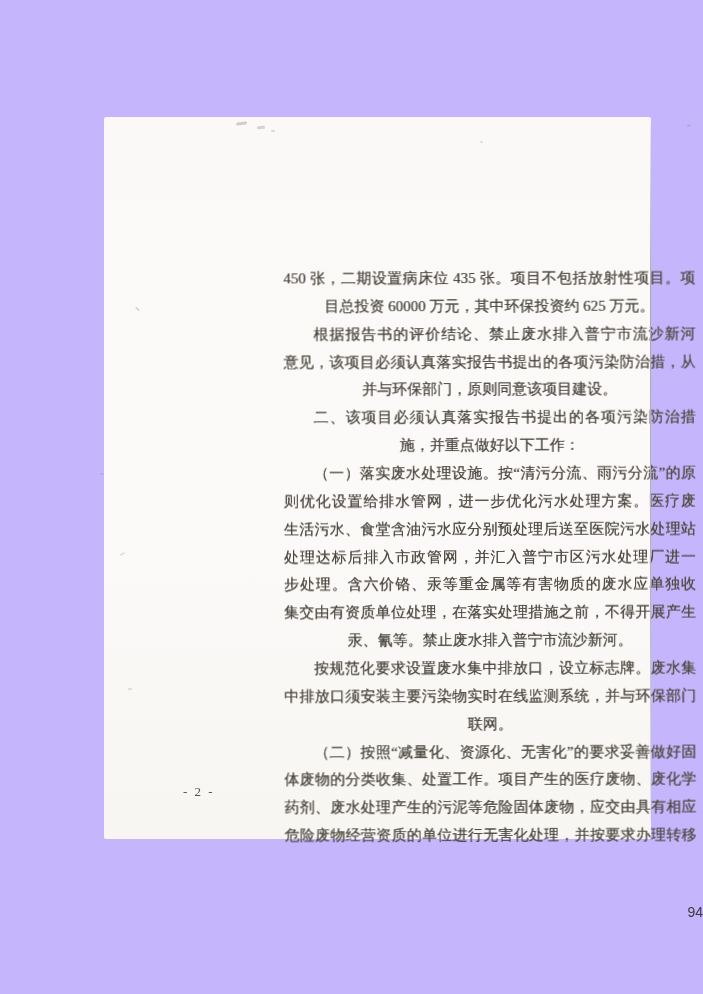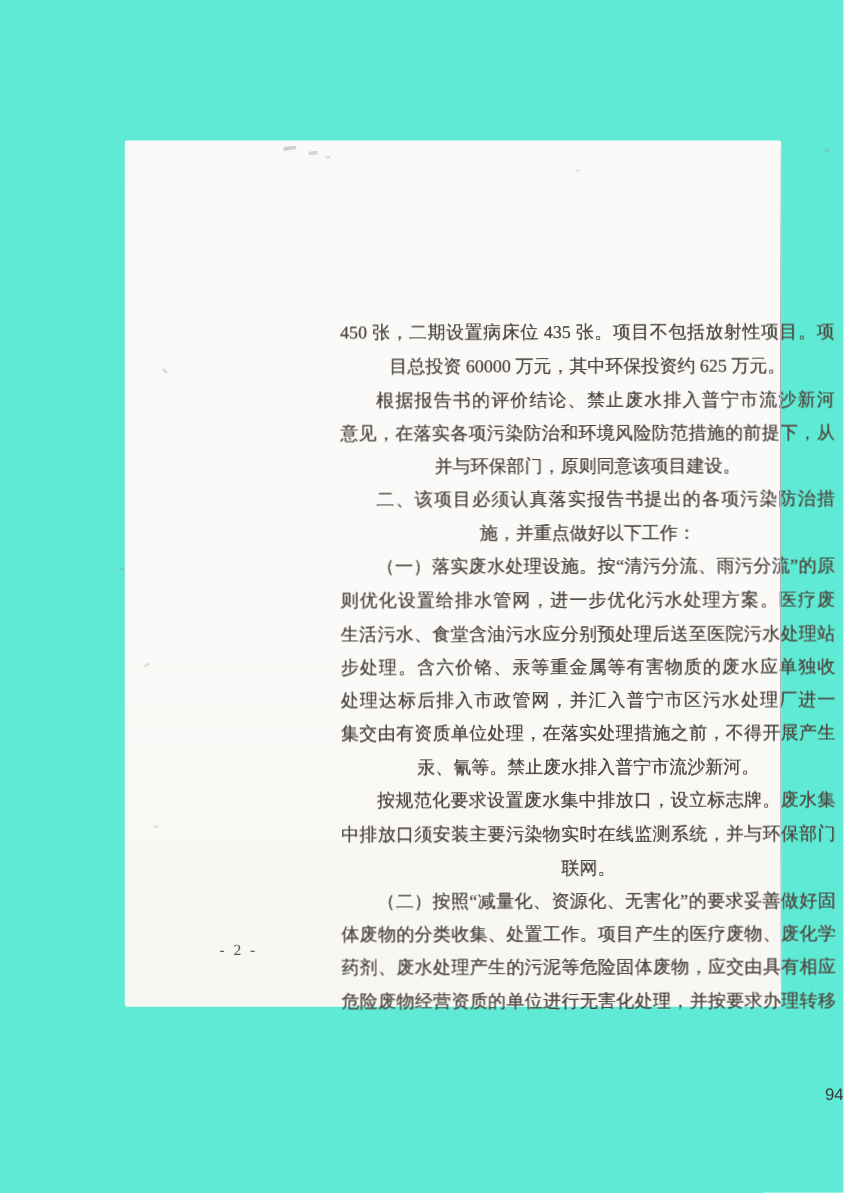--- a/index.html
+++ b/index.html
@@ -1,20 +1,20 @@
 <!DOCTYPE html>
 <html><head>
 <meta charset="utf-8">
 <style>
   html, body { margin: 0; padding: 0; background: #ffffff; }
   .canvas {
     position: relative;
     width: 703px;
     height: 994px;
-    background: #5eead4;
+    background: #c4b5fd;
     overflow: hidden;
     font-family: "Liberation Serif", serif;
   }
   
   .scan {
     position: absolute;
     left: 104px; top: 117px;
     width: 547px; height: 722px;
     background: linear-gradient(180deg, #faf9f7 0%, #fbfaf8 55%, #f7f6f3 100%);
     border-radius: 2px;
@@ -83,29 +83,29 @@
 </head>
 <body>
 
 <div class="canvas">
 
   <div class="scan">
     <div class="textblock">
       <div class="ln">450 张，二期设置病床位 435 张。项目不包括放射性项目。项</div>
       <div class="ln last">目总投资 60000 万元，其中环保投资约 625 万元。</div>
       <div class="ln indent">根据报告书的评价结论、禁止废水排入普宁市流沙新河</div>
-      <div class="ln">意见，在落实各项污染防治和环境风险防范措施的前提下，从</div>
+      <div class="ln">意见，该项目必须认真落实报告书提出的各项污染防治措，从</div>
       <div class="ln last">并与环保部门，原则同意该项目建设。</div>
       <div class="ln indent">二、该项目必须认真落实报告书提出的各项污染防治措</div>
       <div class="ln last">施，并重点做好以下工作：</div>
       <div class="ln indent">（一）落实废水处理设施。按“清污分流、雨污分流”的原</div>
       <div class="ln">则优化设置给排水管网，进一步优化污水处理方案。医疗废水、</div>
       <div class="ln">生活污水、食堂含油污水应分别预处理后送至医院污水处理站</div>
+      <div class="ln">处理达标后排入市政管网，并汇入普宁市区污水处理厂进一</div>
       <div class="ln">步处理。含六价铬、汞等重金属等有害物质的废水应单独收</div>
-      <div class="ln">处理达标后排入市政管网，并汇入普宁市区污水处理厂进一</div>
       <div class="ln">集交由有资质单位处理，在落实处理措施之前，不得开展产生</div>
       <div class="ln last">汞、氰等。禁止废水排入普宁市流沙新河。</div>
       <div class="ln indent">按规范化要求设置废水集中排放口，设立标志牌。废水集</div>
       <div class="ln">中排放口须安装主要污染物实时在线监测系统，并与环保部门</div>
       <div class="ln last">联网。</div>
       <div class="ln indent">（二）按照“减量化、资源化、无害化”的要求妥善做好固</div>
       <div class="ln">体废物的分类收集、处置工作。项目产生的医疗废物、废化学</div>
       <div class="ln">药剂、废水处理产生的污泥等危险固体废物，应交由具有相应</div>
       <div class="ln">危险废物经营资质的单位进行无害化处理，并按要求办理转移</div>
     </div>

